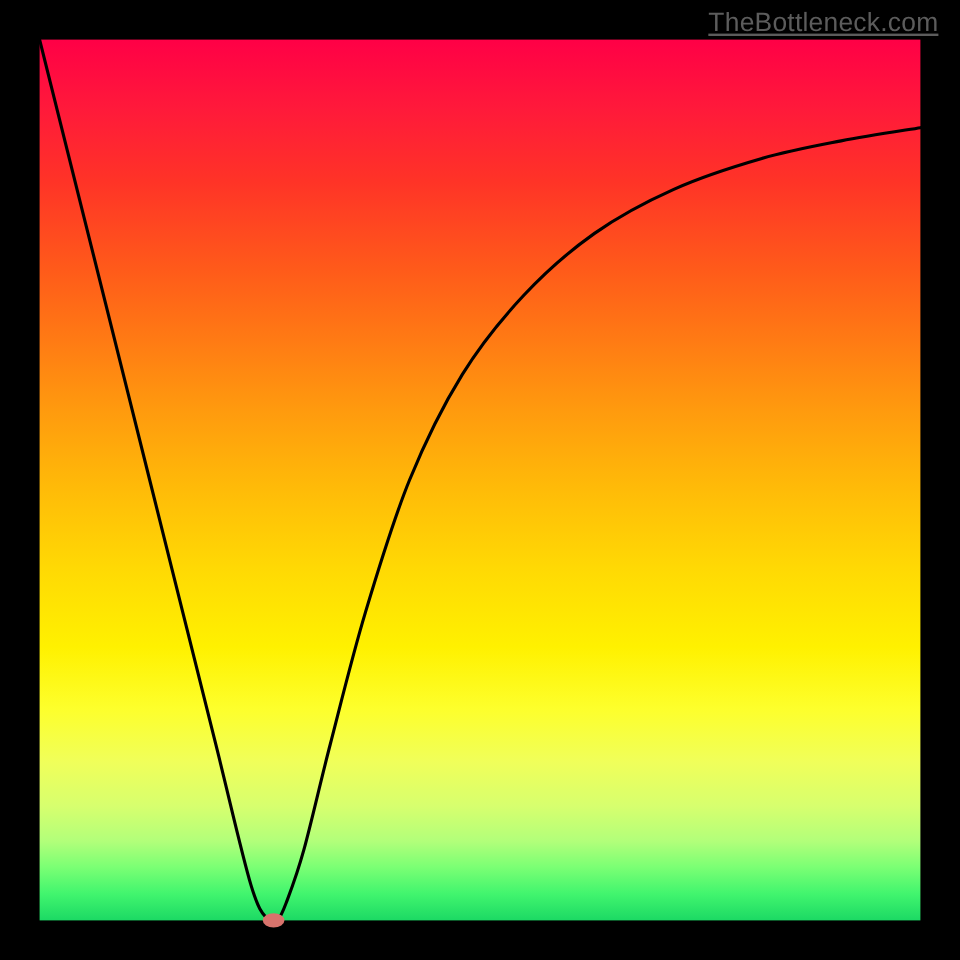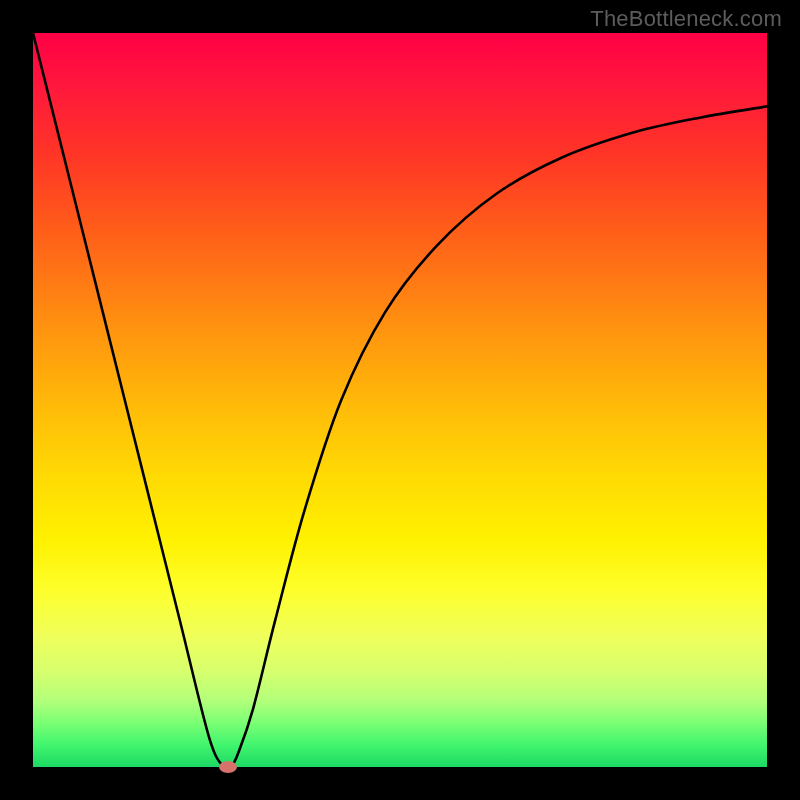--- a/index.html
+++ b/index.html
@@ -46,20 +46,21 @@
   }
   .watermark {
     position: absolute;
     top: 6px;
     right: 18px;
     color: #5c5c5c;
     font-size: 22px;
     font-weight: 500;
     letter-spacing: 0.2px;
     user-select: none;
+    text-decoration: underline;
   }
   svg.curve {
     position: absolute;
     left: 0;
     top: 0;
     width: 100%;
     height: 100%;
     overflow: visible;
   }
   .marker {

